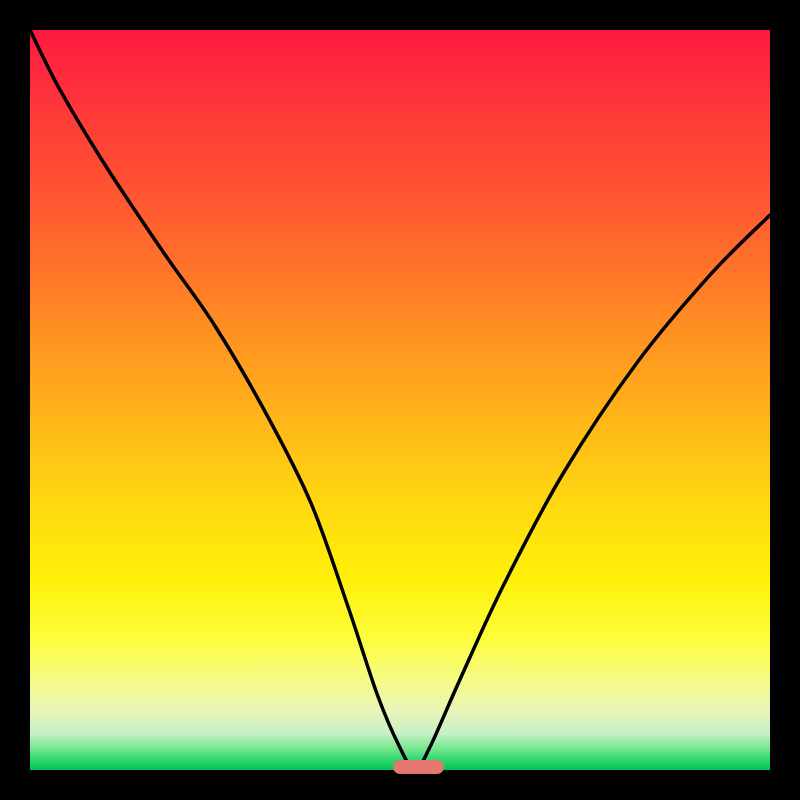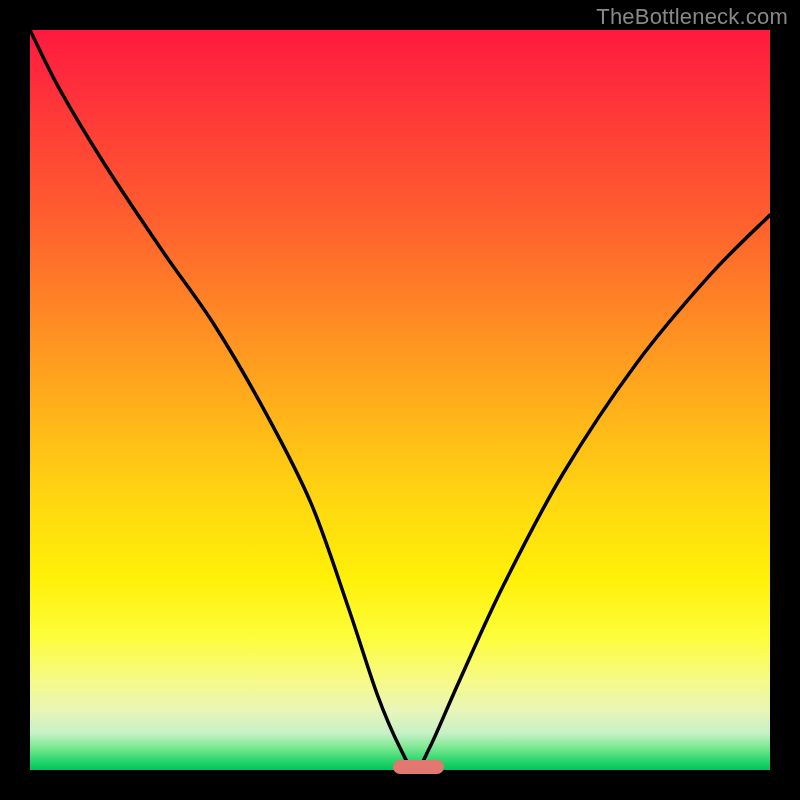--- a/index.html
+++ b/index.html
@@ -74,21 +74,20 @@
     stroke: #000;
     stroke-width: 3.5;
     stroke-linecap: round;
     stroke-linejoin: round;
   }
 </style>
 </head>
 <body>
 
 <div class="frame">
-  <div class="watermark">TheBottleneck.com</div>
 
   <div class="plot">
     <svg class="curve" viewBox="0 0 740 740" preserveAspectRatio="none">
       <path d="M 0,0 C 4.933333333333334,9.866666666666667 17.266666666666666,37 29.6,59.2 C 41.93333333333334,81.4 56.733333333333334,106.06666666666665 74,133.2 C 91.26666666666667,160.33333333333331 114.69999999999999,194.86666666666667 133.2,222 C 151.7,249.13333333333333 167.73333333333332,268.8666666666667 185,296 C 202.26666666666668,323.1333333333333 220.76666666666668,355.2 236.8,384.8 C 252.83333333333334,414.40000000000003 267.6333333333333,441.53333333333336 281.2,473.6 C 294.76666666666665,505.6666666666667 307.1,545.1333333333334 318.2,577.2 C 329.29999999999995,609.2666666666667 339.16666666666663,642.5666666666667 347.79999999999995,666 C 356.4333333333333,689.4333333333333 363.8333333333333,705.4666666666666 370,717.8 C 376.1666666666667,730.1333333333333 379.8666666666667,740 384.8,740 C 389.73333333333335,740 392.20000000000005,732.5999999999999 399.6,717.8 C 407,703 416.8666666666667,678.3333333333334 429.2,651.2 C 441.5333333333333,624.0666666666667 456.33333333333337,589.5333333333333 473.6,555 C 490.8666666666667,520.4666666666667 510.59999999999997,481 532.8,444 C 555,407 582.1333333333332,366.3 606.8,333 C 631.4666666666667,299.7 658.6,268.8666666666667 680.8000000000001,244.20000000000002 C 703.0000000000001,219.53333333333336 730.1333333333333,194.86666666666667 740,185"></path>
     </svg>
     <div class="marker" style="left: 362.6px; width: 51.8px; top: 730px; background: rgb(226, 120, 111);"></div>
   </div>
 </div>
 
 </body></html>

